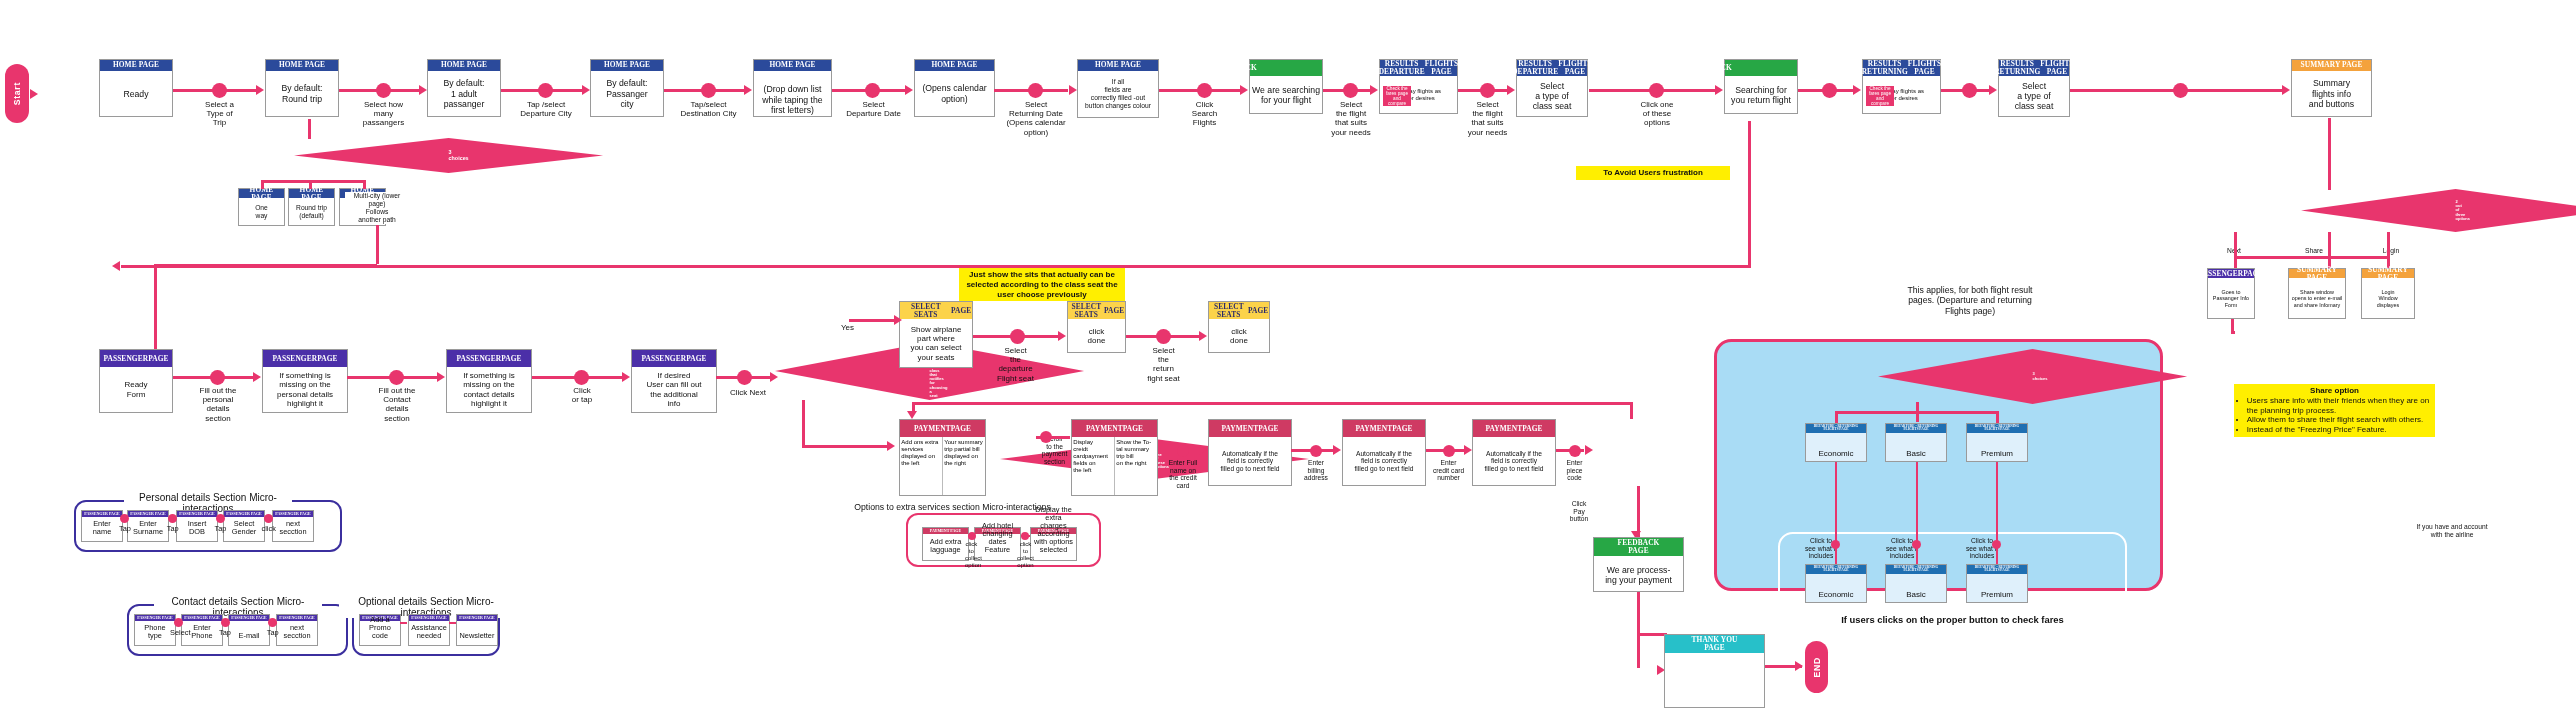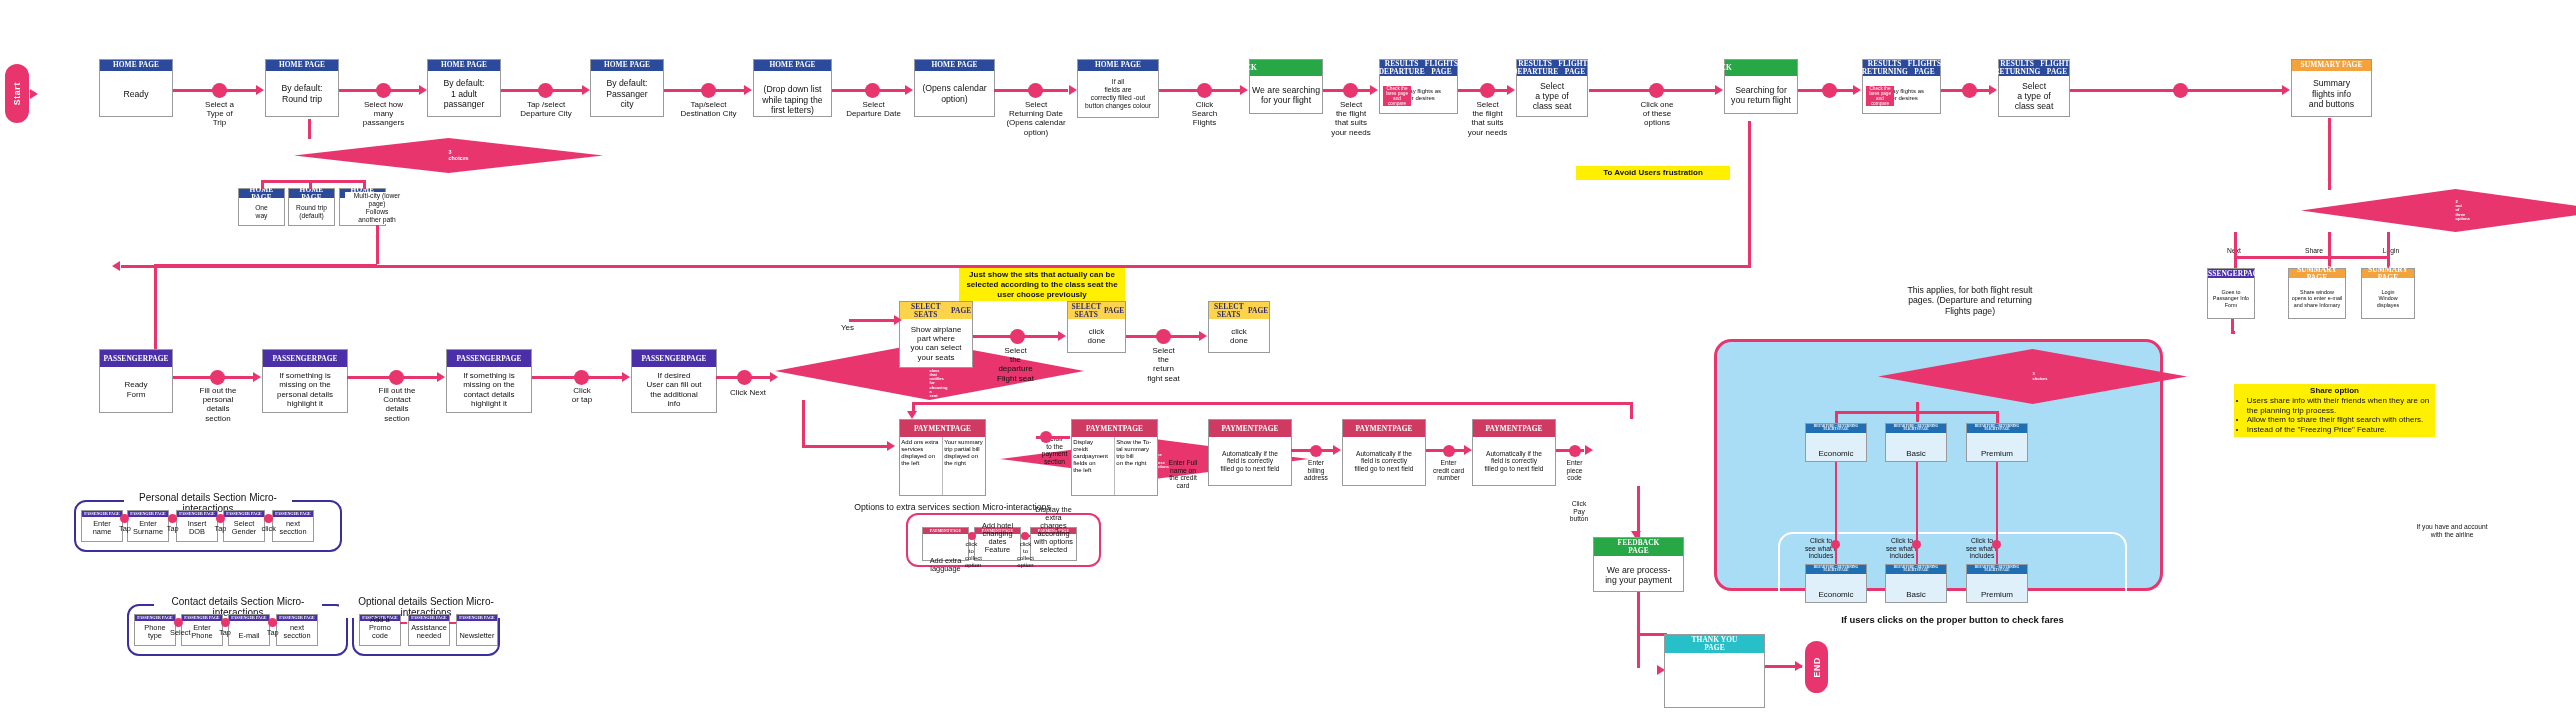--- a/index.html
+++ b/index.html
@@ -705,21 +705,21 @@
         <div class="body" style="height:21.5px;">
           <div style="width:100%;"><span>Newsletter</span></div>
         </div>
       </div>
       <div class="hline thin" style="left:400px;top:622px;width:7.4px;"></div>
       <div class="hline thin" style="left:449px;top:622px;width:6.7px;"></div>
       <div class="group pink" style="left: 906px; top: 513px; width: 195px; height: 54px;"></div>
       <div class="grouptitle" style="left: 805px; top: 502px; width: 295px; font-size: 8.7px;">Options to extra services section Micro-interactions</div>
       <div class="mnode crimsonh" style="left:922px;top:527px;width:47px;height:34px;">
         <div class="hdr"><span>PAYMENT PAGE</span></div>
-        <div class="body" style="height:23px;margin-top:19px;">
+        <div class="body" style="height:23px;">
           <div style="width:100%;"><span>Add extra</span><br><span>lagguage</span></div>
         </div>
       </div>
       <div class="mnode crimsonh" style="left:974px;top:527px;width:47px;height:34px;">
         <div class="hdr"><span>PAYMENT PAGE</span></div>
         <div class="body" style="height:23px;">
           <div style="width:100%;"><span>Add hotel</span><br><span>changing</span><br><span>dates Feature</span></div>
         </div>
       </div>
       <div class="mnode crimsonh" style="left:1030px;top:527px;width:47px;height:34px;">

